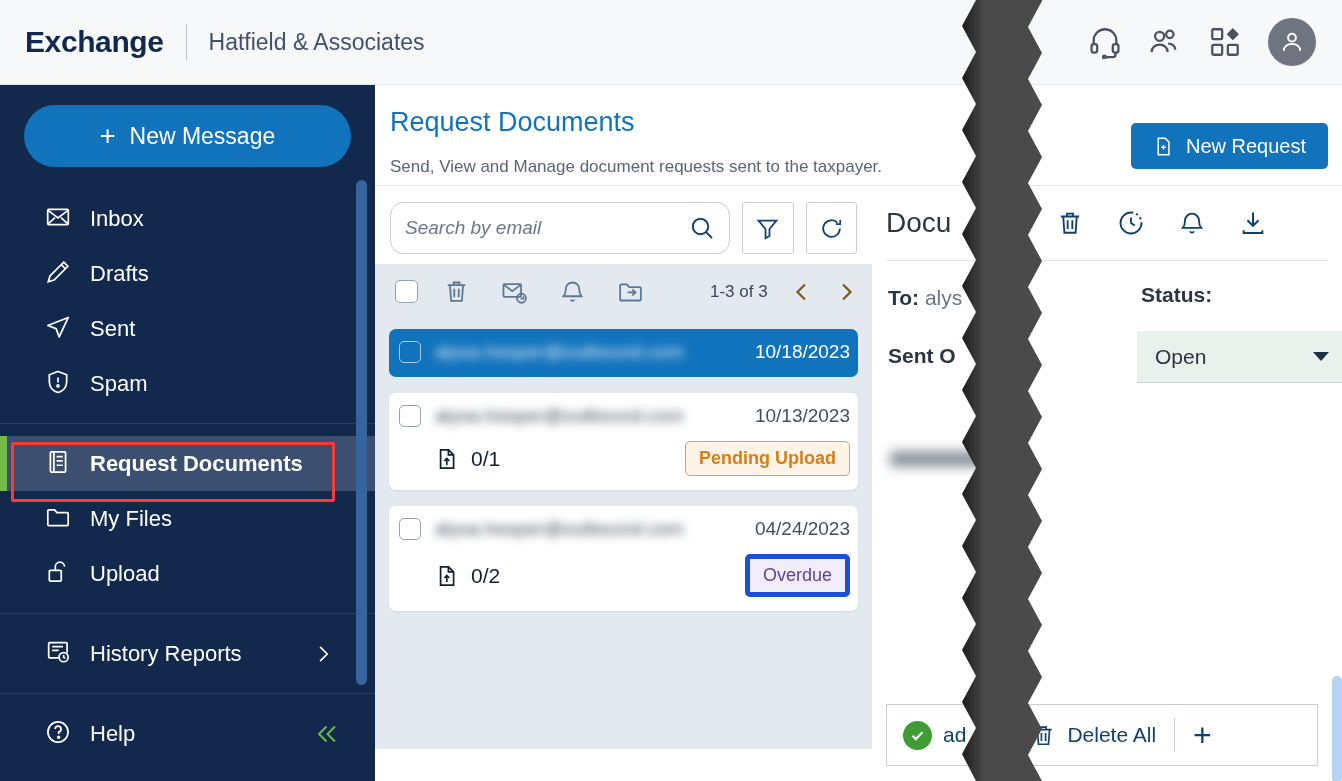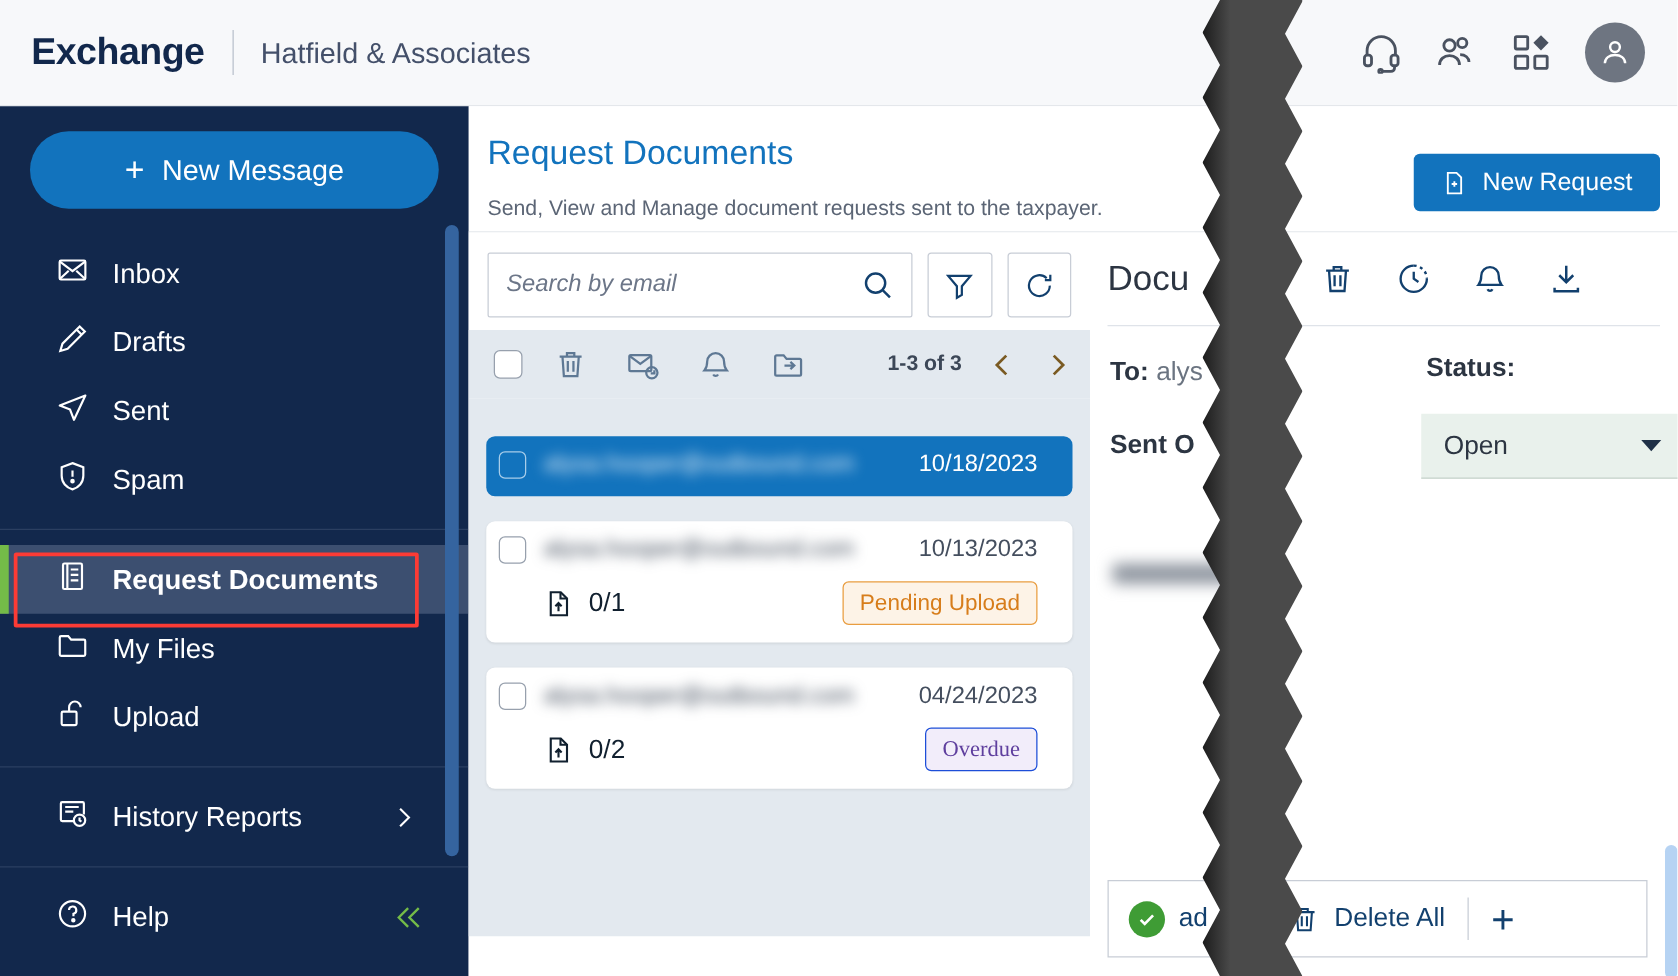--- a/index.html
+++ b/index.html
@@ -99,21 +99,21 @@
   }
   .new-request svg { width: 21px; height: 21px; }
 
   
   .list-col {
     position: absolute; left: 0; top: 101px; width: 497px; height: 595px;
     background: #ffffff;
   }
   .search-row { display: flex; align-items: center; gap: 12px; padding: 16px 15px 10px 15px; }
   .searchbox {
-    flex: 0 0 340px; height: 52px; border: 1px solid #c8cdd6; border-radius: 2px;
+    flex: 0 0 340px; height: 52px; border: 1px solid #c8cdd6; border-radius: 13px;
     display: flex; align-items: center; padding: 0 14px; background: #fff;
   }
   .searchbox input {
     flex: 1; border: none; outline: none; font-size: 19px; color: #3c4757;
     font-style: italic; font-family: "Liberation Sans", sans-serif; background: transparent;
   }
   .searchbox input::placeholder { color: #6c7688; font-style: italic; }
   .searchbox svg { width: 26px; height: 26px; color: #12406e; }
   .sq-btn {
     width: 58px; height: 52px; border: 1px solid #c8cdd6; border-radius: 3px;
@@ -124,35 +124,34 @@
   .list-toolbar {
     background: #e3e9ef; height: 55px; display: flex; align-items: center;
     padding: 0 14px; gap: 0;
   }
   .lt-check {
     width: 23px; height: 23px; border: 1px solid #97a0ad; border-radius: 5px;
     background: #fff; cursor: pointer; margin-right: 25px; margin-left: 6px;
   }
   .lt-icon { width: 27px; height: 27px; color: #5e7894; margin-right: 31px; cursor: pointer; }
   .lt-pager {
-    margin-left: auto; display: flex; gap: 0; font-weight: bold;
+    margin-left: auto; display: flex; align-items: center; gap: 0;
   }
   .lt-count {
     font-size: 17px; color: #3c4757; width: 60px; line-height: 22px; text-align: left;
   }
   .lt-arrow { width: 24px; height: 24px; color: #7a5a22; margin-left: 20px; cursor: pointer; }
 
   .list-body {
     background: #e3e9ef; height: 430px; padding: 10px 14px 0 14px;
   }
   .req-card {
     background: #ffffff; border-radius: 7px; margin-bottom: 16px;
-    padding: 12px 28px 14px 10px; position: relative; cursor: pointer;
+    padding: 12px 8px 14px 10px; position: relative; cursor: pointer;
     box-shadow: 0 1px 2px rgba(0,0,0,0.08);
-    margin-top: 20px;
   }
   .req-card.selected { background: #1273bd; box-shadow: none; }
   .req-top { display: flex; align-items: center; }
   .req-check {
     width: 22px; height: 22px; border: 1px solid #97a0ad; border-radius: 5px;
     background: transparent; flex: 0 0 22px; cursor: pointer;
   }
   .req-card.selected .req-check { border-color: #a8cdea; }
   .req-email {
     margin-left: 14px; font-size: 19px; color: #3c4757;
@@ -164,22 +163,22 @@
   .req-bot { display: flex; align-items: center; margin-top: 14px; padding-left: 36px; }
   .req-bot svg { width: 24px; height: 24px; color: #11202f; }
   .req-card.selected .req-bot svg { color: #ffffff; }
   .req-count { margin-left: 12px; font-size: 21px; color: #11202f; }
   .req-card.selected .req-count { color: #ffffff; }
   .badge {
     margin-left: auto; border-radius: 5px; padding: 6px 13px;
     font-size: 18px; white-space: nowrap;
   }
   .badge.partial { background: #eef1fb; color: #3a49a8; }
-  .badge.pending { background: #fdf3e7; color: #d77d1b; border: 1px solid #e99d40; }
-  .badge.overdue { background: #f2edfa; color: #5f3f9e; border: 1px solid #1d4ed8; font-family: Liberation Serif, serif; }
+  .badge.pending { background: #fdf3e7; color: #d77d1b; border: 1px solid #e99d40; font-weight: bold; }
+  .badge.overdue { background: #f2edfa; color: #5f3f9e; border: 5px solid #1d4ed8; }
 
   
   .detail-col {
     position: absolute; left: 497px; top: 101px; width: 470px; height: 595px;
     background: #ffffff; padding: 0 14px;
   }
   .detail-head { display: flex; align-items: center; height: 74px; }
   .detail-title { font-size: 28px; color: #2c3542; white-space: nowrap; }
   .detail-actions { margin-left: 44px; display: flex; align-items: center; gap: 33px; }
   .detail-actions svg { width: 28px; height: 28px; color: #12406e; cursor: pointer; }

